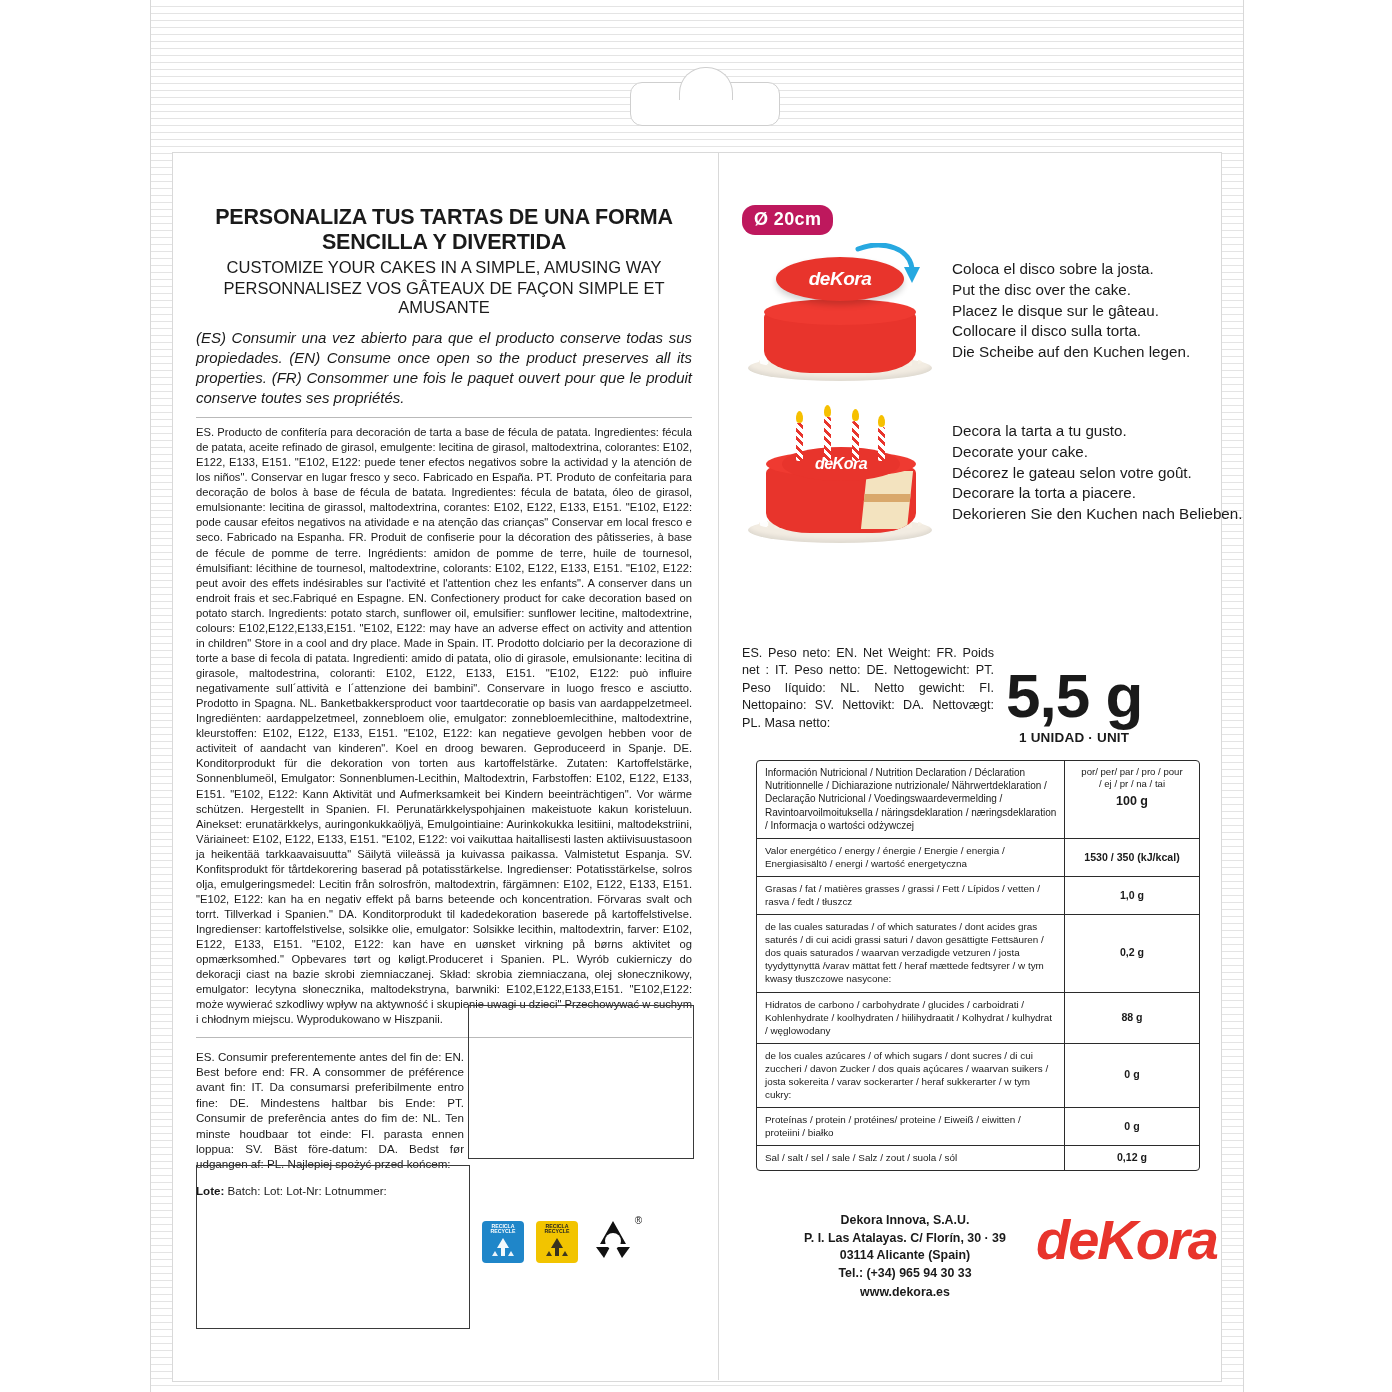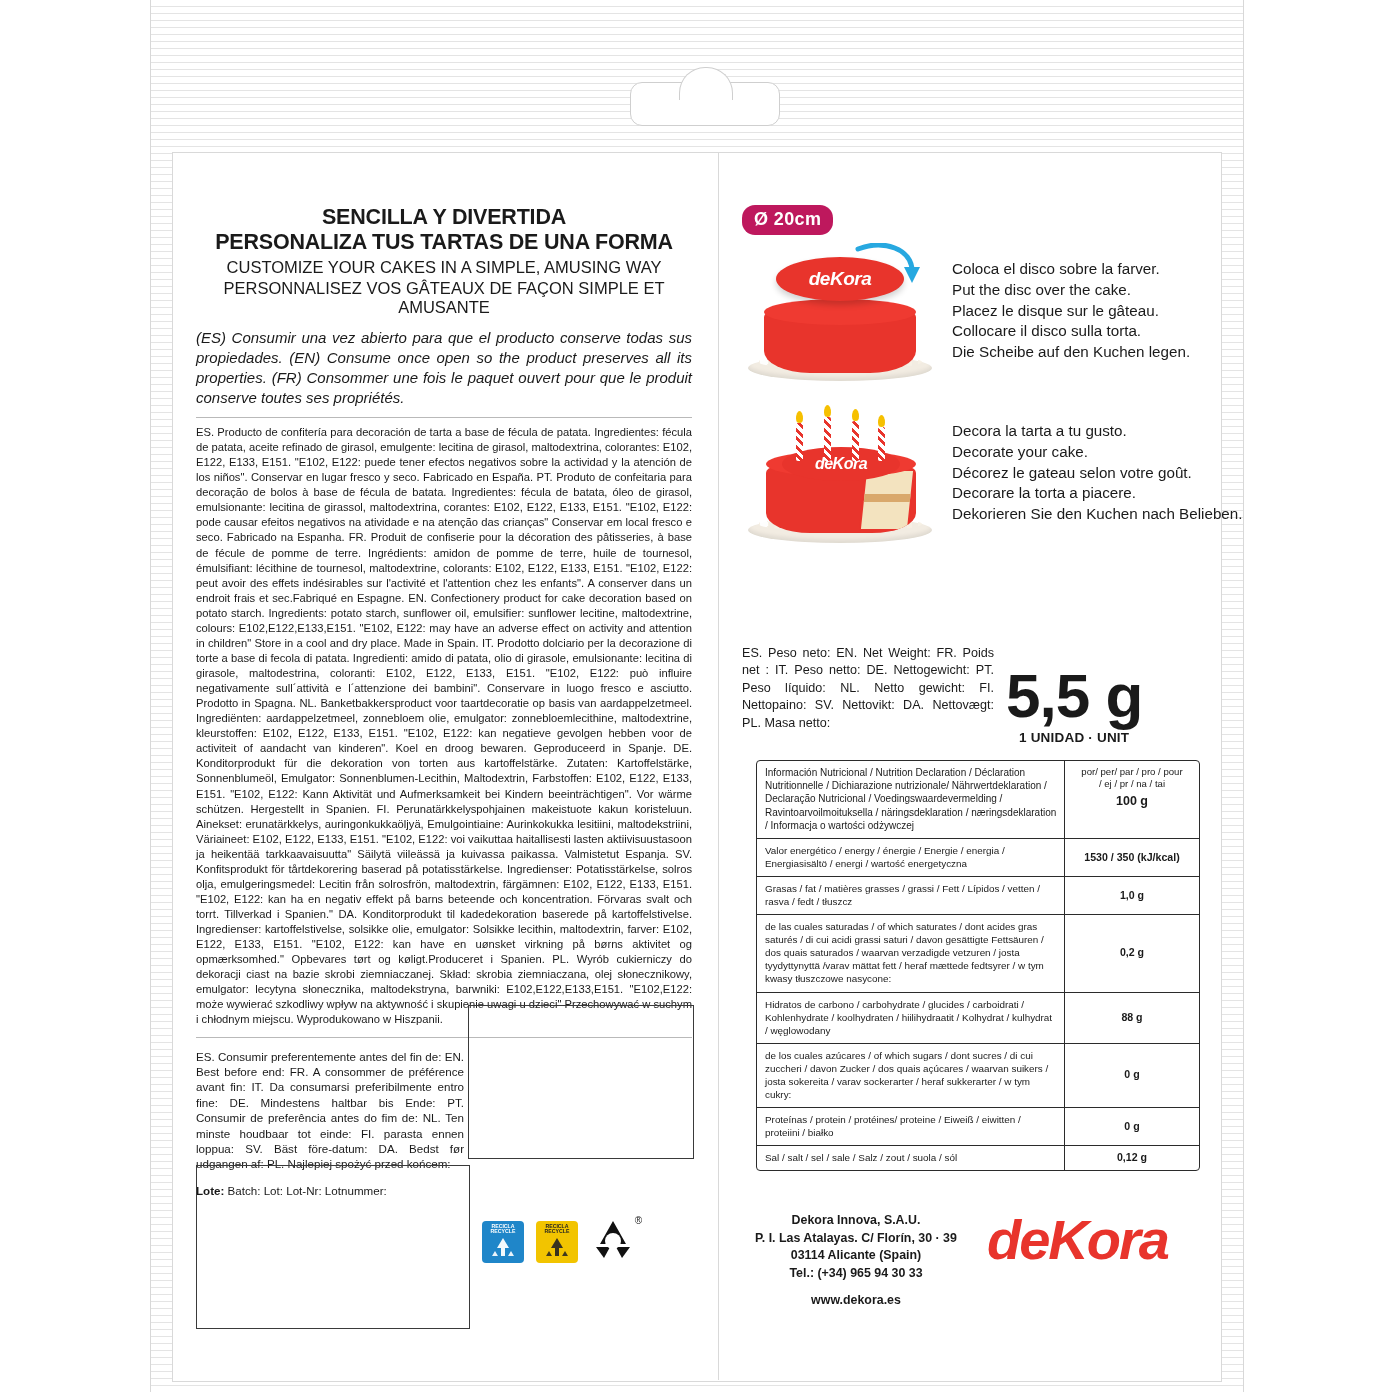--- a/index.html
+++ b/index.html
@@ -444,34 +444,34 @@
     font-size: 9.6px;
     display: block;
     text-align: center;
   }
   .nutri-r.small-head b { font-size: 12.5px; display:block; margin-top:2px;}
   .nutri-head .nutri-l { font-size: 10px; }
 
   
   .footer {
     position: absolute;
-    left: 731px;
+    left: 780px;
     top: 1212px;
     width: 460px;
     display: flex;
     align-items: flex-start;
   }
   .addr {
     font-size: 12.4px;
     line-height: 1.42;
     width: 250px;
     text-align: center;
     font-weight: bold;
   }
-  .addr .web { margin-top: 10px; }
+  .addr .web { margin-top: 2px; }
   .brand-logo {
     margin-left: 6px;
     font-size: 56px;
     font-weight: bold;
     font-style: italic;
     color: #e8342c;
     letter-spacing: -2px;
     line-height: 1;
     text-shadow:
       -2px -2px 0 #fff, 2px -2px 0 #fff, -2px 2px 0 #fff, 2px 2px 0 #fff,
@@ -484,22 +484,22 @@
 <div class="page">
 
   <div class="pack-outer"></div>
   <div class="euro-hole"></div>
   <div class="pack-inner"></div>
   <div class="mid-divider"></div>
 
   <div class="left-col">
 
     <div class="headline">
+      <span class="l1">PERSONALIZA TUS TARTAS DE UNA FORMA</span>
       <span class="l1">SENCILLA Y DIVERTIDA</span>
-      <span class="l1">PERSONALIZA TUS TARTAS DE UNA FORMA</span>
     </div>
     <div class="subline">CUSTOMIZE YOUR CAKES IN A SIMPLE, AMUSING WAY</div>
     <div class="subline2">PERSONNALISEZ VOS GÂTEAUX DE FAÇON SIMPLE ET AMUSANTE</div>
 
     <div class="intro">(ES) Consumir una vez abierto para que el producto conserve todas sus propiedades. (EN) Consume once open so the product preserves all its properties. (FR) Consommer une fois le paquet ouvert pour que le produit conserve toutes ses propriétés.</div>
 
     <div class="hr-thin"></div>
 
     <div class="ingredients">ES. Producto de confitería para decoración de tarta a base de fécula de patata. Ingredientes: fécula de patata, aceite refinado de girasol, emulgente: lecitina de girasol, maltodextrina, colorantes: E102, E122, E133, E151. "E102, E122: puede tener efectos negativos sobre la actividad y la atención de los niños". Conservar en lugar fresco y seco. Fabricado en España. PT. Produto de confeitaria para decoração de bolos à base de fécula de batata. Ingredientes: fécula de batata, óleo de girasol, emulsionante: lecitina de girassol, maltodextrina, corantes: E102, E122, E133, E151. "E102, E122: pode causar efeitos negativos na atividade e na atenção das crianças" Conservar em local fresco e seco. Fabricado na Espanha. FR. Produit de confiserie pour la décoration des pâtisseries, à base de fécule de pomme de terre. Ingrédients: amidon de pomme de terre, huile de tournesol, émulsifiant: lécithine de tournesol, maltodextrine, colorants: E102, E122, E133, E151. "E102, E122: peut avoir des effets indésirables sur l'activité et l'attention chez les enfants". A conserver dans un endroit frais et sec.Fabriqué en Espagne. EN. Confectionery product for cake decoration based on potato starch. Ingredients: potato starch, sunflower oil, emulsifier: sunflower lecitine, maltodextrine, colours: E102,E122,E133,E151. "E102, E122: may have an adverse effect on activity and attention in children" Store in a cool and dry place. Made in Spain. IT. Prodotto dolciario per la decorazione di torte a base di fecola di patata. Ingredienti: amido di patata, olio di girasole, emulsionante: lecitina di girasole, maltodestrina, coloranti: E102, E122, E133, E151. "E102, E122: può influire negativamente sull´attività e l´attenzione dei bambini". Conservare in luogo fresco e asciutto. Prodotto in Spagna. NL. Banketbakkersproduct voor taartdecoratie op basis van aardappelzetmeel. Ingrediënten: aardappelzetmeel, zonnebloem olie, emulgator: zonnebloemlecithine, maltodextrine, kleurstoffen: E102, E122, E133, E151. "E102, E122: kan negatieve gevolgen hebben voor de activiteit of aandacht van kinderen". Koel en droog bewaren. Geproduceerd in Spanje. DE. Konditorprodukt für die dekoration von torten aus kartoffelstärke. Zutaten: Kartoffelstärke, Sonnenblumeöl, Emulgator: Sonnenblumen-Lecithin, Maltodextrin, Farbstoffen: E102, E122, E133, E151. "E102, E122: Kann Aktivität und Aufmerksamkeit bei Kindern beeinträchtigen". Vor wärme schützen. Hergestellt in Spanien. FI. Perunatärkkelyspohjainen makeistuote kakun koristeluun. Ainekset: erunatärkkelys, auringonkukkaöljyä, Emulgointiaine: Aurinkokukka lesitiini, maltodekstriini, Väriaineet: E102, E122, E133, E151. "E102, E122: voi vaikuttaa haitallisesti lasten aktiivisuustasoon ja heikentää tarkkaavaisuutta" Säilytä viileässä ja kuivassa paikassa. Valmistetut Espanja. SV. Konfitsprodukt för tårtdekorering baserad på potatisstärkelse. Ingredienser: Potatisstärkelse, solros olja, emulgeringsmedel: Lecitin från solrosfrön, maltodextrin, färgämnen: E102, E122, E133, E151. "E102, E122: kan ha en negativ effekt på barns beteende och koncentration. Förvaras svalt och torrt. Tillverkad i Spanien." DA. Konditorprodukt til kadedekoration baserede på kartoffelstivelse. Ingredienser: kartoffelstivelse, solsikke olie, emulgator: Solsikke lecithin, maltodextrin, farver: E102, E122, E133, E151. "E102, E122: kan have en uønsket virkning på børns aktivitet og opmærksomhed." Opbevares tørt og køligt.Produceret i Spanien. PL. Wyrób cukierniczy do dekoracji ciast na bazie skrobi ziemniaczanej. Skład: skrobia ziemniaczana, olej słonecznikowy, emulgator: lecytyna słonecznika, maltodekstryna, barwniki: E102,E122,E133,E151. "E102,E122: może wywierać szkodliwy wpływ na aktywność i skupienie uwagi u dzieci" Przechowywać w suchym i chłodnym miejscu. Wyprodukowano w Hiszpanii.</div>
 
@@ -558,21 +558,21 @@
         <div class="cake-top"></div>
         <div class="disc">
           <span class="disc-logo">deKora</span>
         </div>
         <svg class="arrow-curve" viewBox="0 0 70 46">
           <path d="M4 6 C 30 -4, 58 6, 58 28" stroke="#27a8e0" stroke-width="5" fill="none" stroke-linecap="round"></path>
           <path d="M58 40 L50 24 L66 24 Z" fill="#27a8e0"></path>
         </svg>
       </div>
       <div class="step-text">
-        <div>Coloca el disco sobre la farver.</div>
+        <div>Coloca el disco sobre la josta.</div>
         <div>Put the disc over the cake.</div>
         <div>Placez le disque sur le gâteau.</div>
         <div>Collocare il disco sulla torta.</div>
         <div>Die Scheibe auf den Kuchen legen.</div>
       </div>
     </div>
 
     
     <div class="step" style="margin-top: 22px;">
       <div class="step-img">

